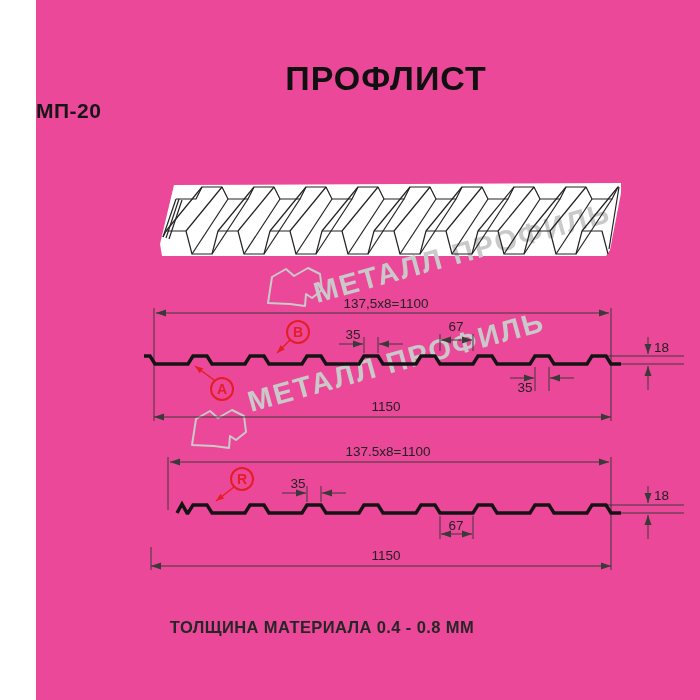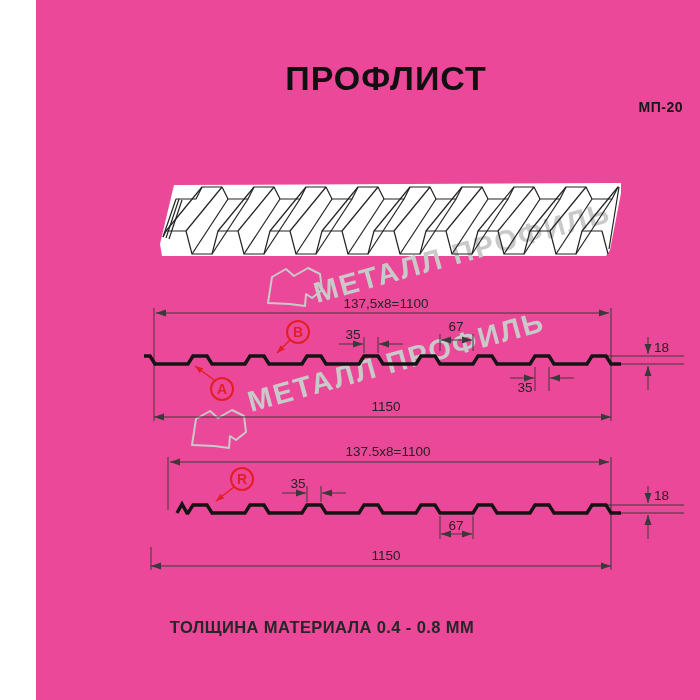--- a/index.html
+++ b/index.html
@@ -1,21 +1,21 @@
 <!DOCTYPE html>
 <html><head>
 <meta charset="utf-8">
 <style>
   html,body{margin:0;padding:0;background:#fff;}
   .stage{position:relative;width:700px;height:700px;background:#ec4899;overflow:hidden;
          font-family:"Liberation Sans",sans-serif;margin-left:36px;}
   .title{position:absolute;left:0;top:59px;width:700px;text-align:center;
          font-size:34px;font-weight:800;letter-spacing:1px;color:#101010;}
-  .subtitle{position:absolute;left:0;top:99px;width:647px;text-align:right;
-         font-size:14px;font-weight:600;letter-spacing:.5px;color:#161616;}
+  .subtitle{position:absolute;left:0;top:99px;width:647px;text-align:left;
+         font-size:21px;font-weight:600;letter-spacing:.5px;color:#161616;}
   .footer{position:absolute;left:0;top:618px;width:572px;text-align:center;
          font-size:16.5px;font-weight:600;letter-spacing:.4px;color:#262626;}
   svg{position:absolute;left:0;top:0;font-family:"Liberation Sans",sans-serif;}
   .thin{stroke:#3a3a3a;stroke-width:1;fill:none;}
   .profile{stroke:#141414;stroke-width:3.4;fill:none;stroke-linejoin:miter;}
   .wire{stroke:#222;stroke-width:1.2;fill:none;stroke-linejoin:round;}
   .dimtxt{fill:#222;font-size:13.5px;}
   .wmtxt{fill:#c9c9c9;font-size:29px;font-weight:bold;letter-spacing:2px;}
   .wmlogo{stroke:#c9c9c9;stroke-width:2;fill:none;stroke-linejoin:round;}
   .red{stroke:#e31e24;fill:none;}

